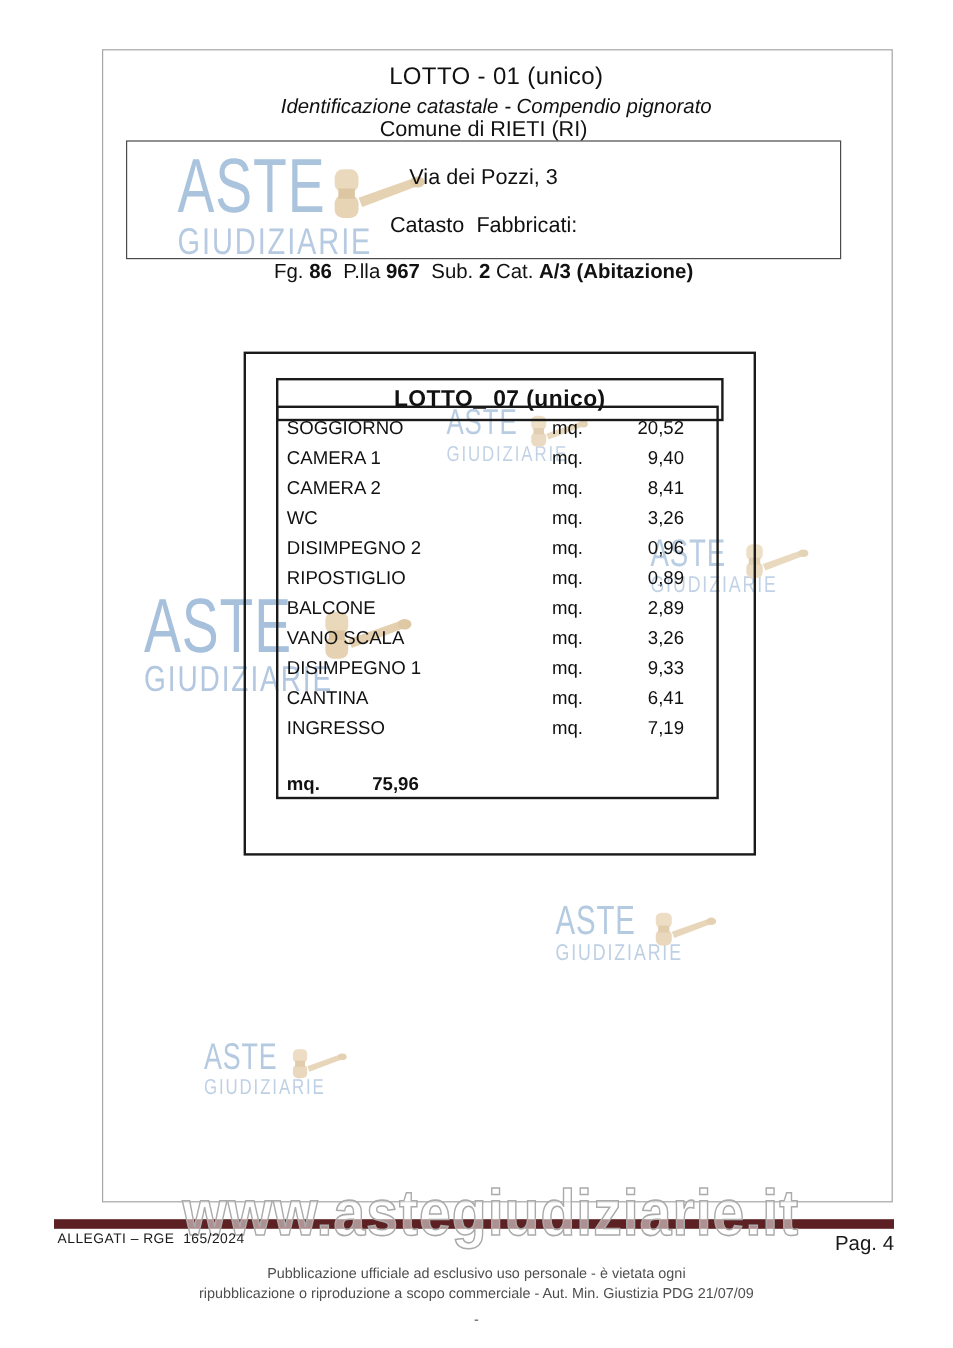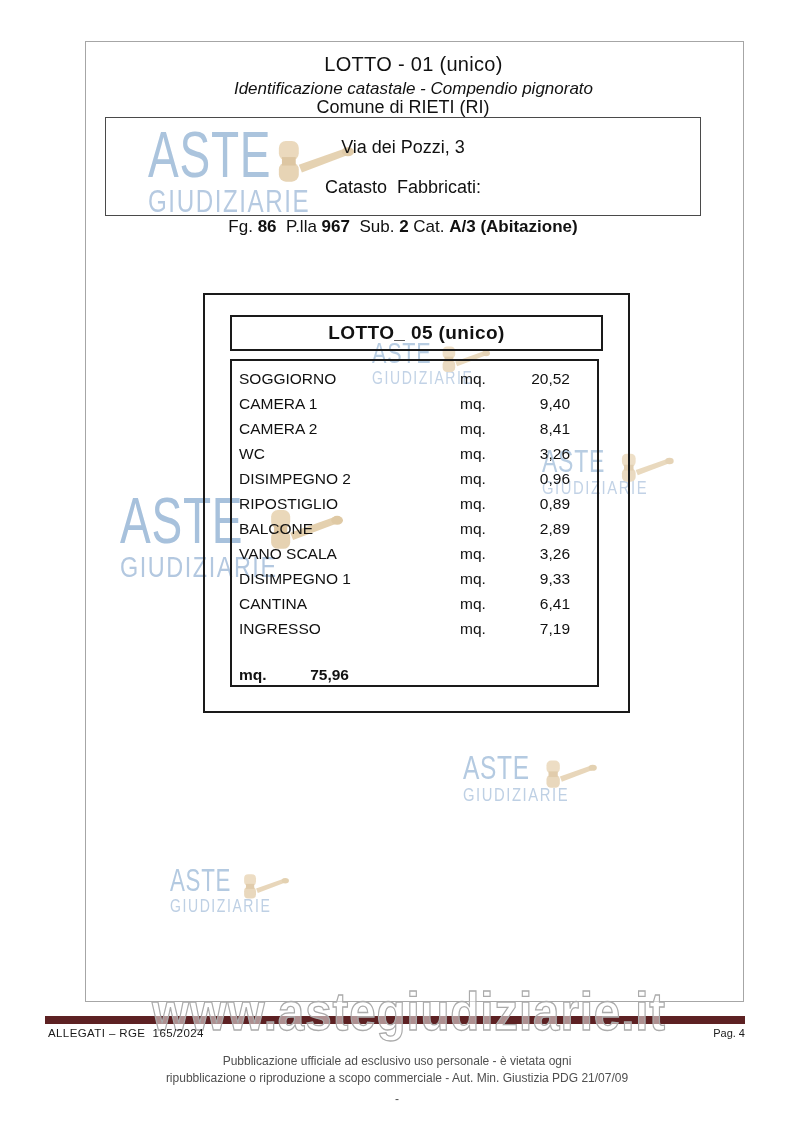--- a/index.html
+++ b/index.html
@@ -20,21 +20,21 @@
     align-items:center;justify-content:center;gap:19px;}
   .comune-line{font-size:18px;white-space:pre;}
   .cadastral-line{font-size:17px;white-space:pre;}
   .cadastral-line b{font-weight:bold;}
   
   .table-outer{position:absolute;left:203px;top:293px;width:423px;height:416px;
     border:2px solid #1a1a1a;z-index:3;background:transparent;}
   .table-header{position:absolute;left:230px;top:315px;width:369px;height:32px;
     border:2px solid #1a1a1a;z-index:4;display:flex;align-items:center;justify-content:center;
     font-weight:bold;font-size:19px;letter-spacing:.4px;}
-  .table-body{position:absolute;left:230px;top:359px;width:369px;height:328px;
+  .table-body{position:absolute;left:230px;top:338px;width:369px;height:328px;
     border:2px solid #1a1a1a;z-index:4;padding-top:5px;box-sizing:border-box;}
   .t-row{height:25px;display:flex;align-items:center;padding:0 27px 0 7px;font-size:15.5px;}
   .t-label{flex:1;}
   .t-unit{width:48px;}
   .t-value{width:62px;text-align:right;}
   .t-spacer{height:21px;}
   .t-total{font-weight:bold;}
   
   .wm{position:absolute;z-index:2;}
   .wm-aste{display:block;color:#a7c1dc;line-height:.85;letter-spacing:1px;
@@ -43,21 +43,21 @@
     transform:scaleX(.78);transform-origin:0 0;}
   .gavel{position:absolute;}
   
   .url-wm{position:absolute;left:152px;top:980px;z-index:6;font-weight:bold;
     font-size:54px;letter-spacing:1px;transform:scaleX(.88);transform-origin:0 0;
     color:rgba(255,255,255,.5);-webkit-text-stroke:1.3px #ababab;white-space:nowrap;}
   .footer-bar{position:absolute;left:45px;top:1016px;width:700px;height:8px;
     background:#5d2123;z-index:5;}
   .footer-left{position:absolute;left:48px;top:1027px;font-size:11.5px;
     letter-spacing:.4px;z-index:7;white-space:pre;color:#1a1a1a;}
-  .footer-right{position:absolute;right:49px;top:1027px;font-size:11px;z-index:7;color:#1a1a1a;}
+  .footer-right{position:absolute;right:49px;top:1027px;font-size:17px;z-index:7;color:#1a1a1a;}
   .disclaimer{position:absolute;left:0;top:1053px;width:794px;text-align:center;
     font-size:12px;line-height:1.45;color:#4f4f4f;z-index:7;}
   .page-dash{position:absolute;left:0;top:1092px;width:794px;text-align:center;
     font-size:12px;color:#4f4f4f;z-index:7;}
 </style>
 </head>
 <body>
 
 <div class="page-border"></div>
 
@@ -139,21 +139,21 @@
 </div>
 
 <div class="comune-box">
   <div class="comune-line">Comune di RIETI (RI)</div>
   <div class="comune-line">Via dei Pozzi, 3</div>
   <div class="comune-line">Catasto  Fabbricati:</div>
   <div class="cadastral-line"><span>Fg. </span><b>86</b><span>  P.lla </span><b>967</b><span>  Sub. </span><b>2</b><span> Cat. </span><b>A/3 (Abitazione)</b></div>
 </div>
 
 <div class="table-outer"></div>
-<div class="table-header">LOTTO_ 05 (unico)</div>
+<div class="table-header">LOTTO_ 07 (unico)</div>
 <div class="table-body">
   <div class="t-row">
     <span class="t-label">SOGGIORNO</span>
     <span class="t-unit">mq.</span>
     <span class="t-value">20,52</span>
   </div>
   <div class="t-row">
     <span class="t-label">CAMERA 1</span>
     <span class="t-unit">mq.</span>
     <span class="t-value">9,40</span>

